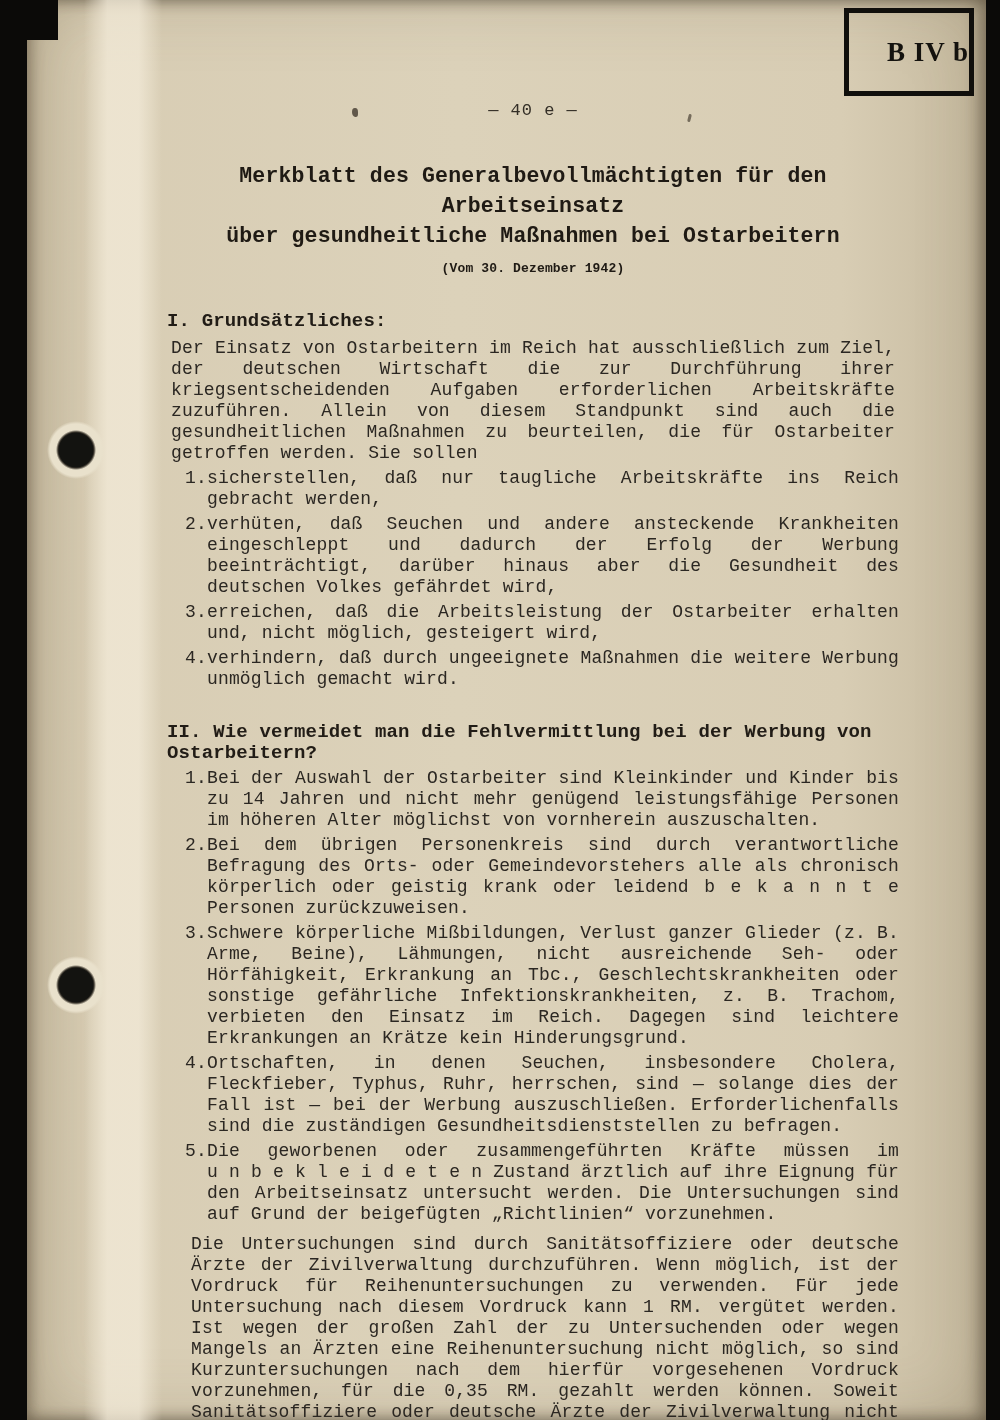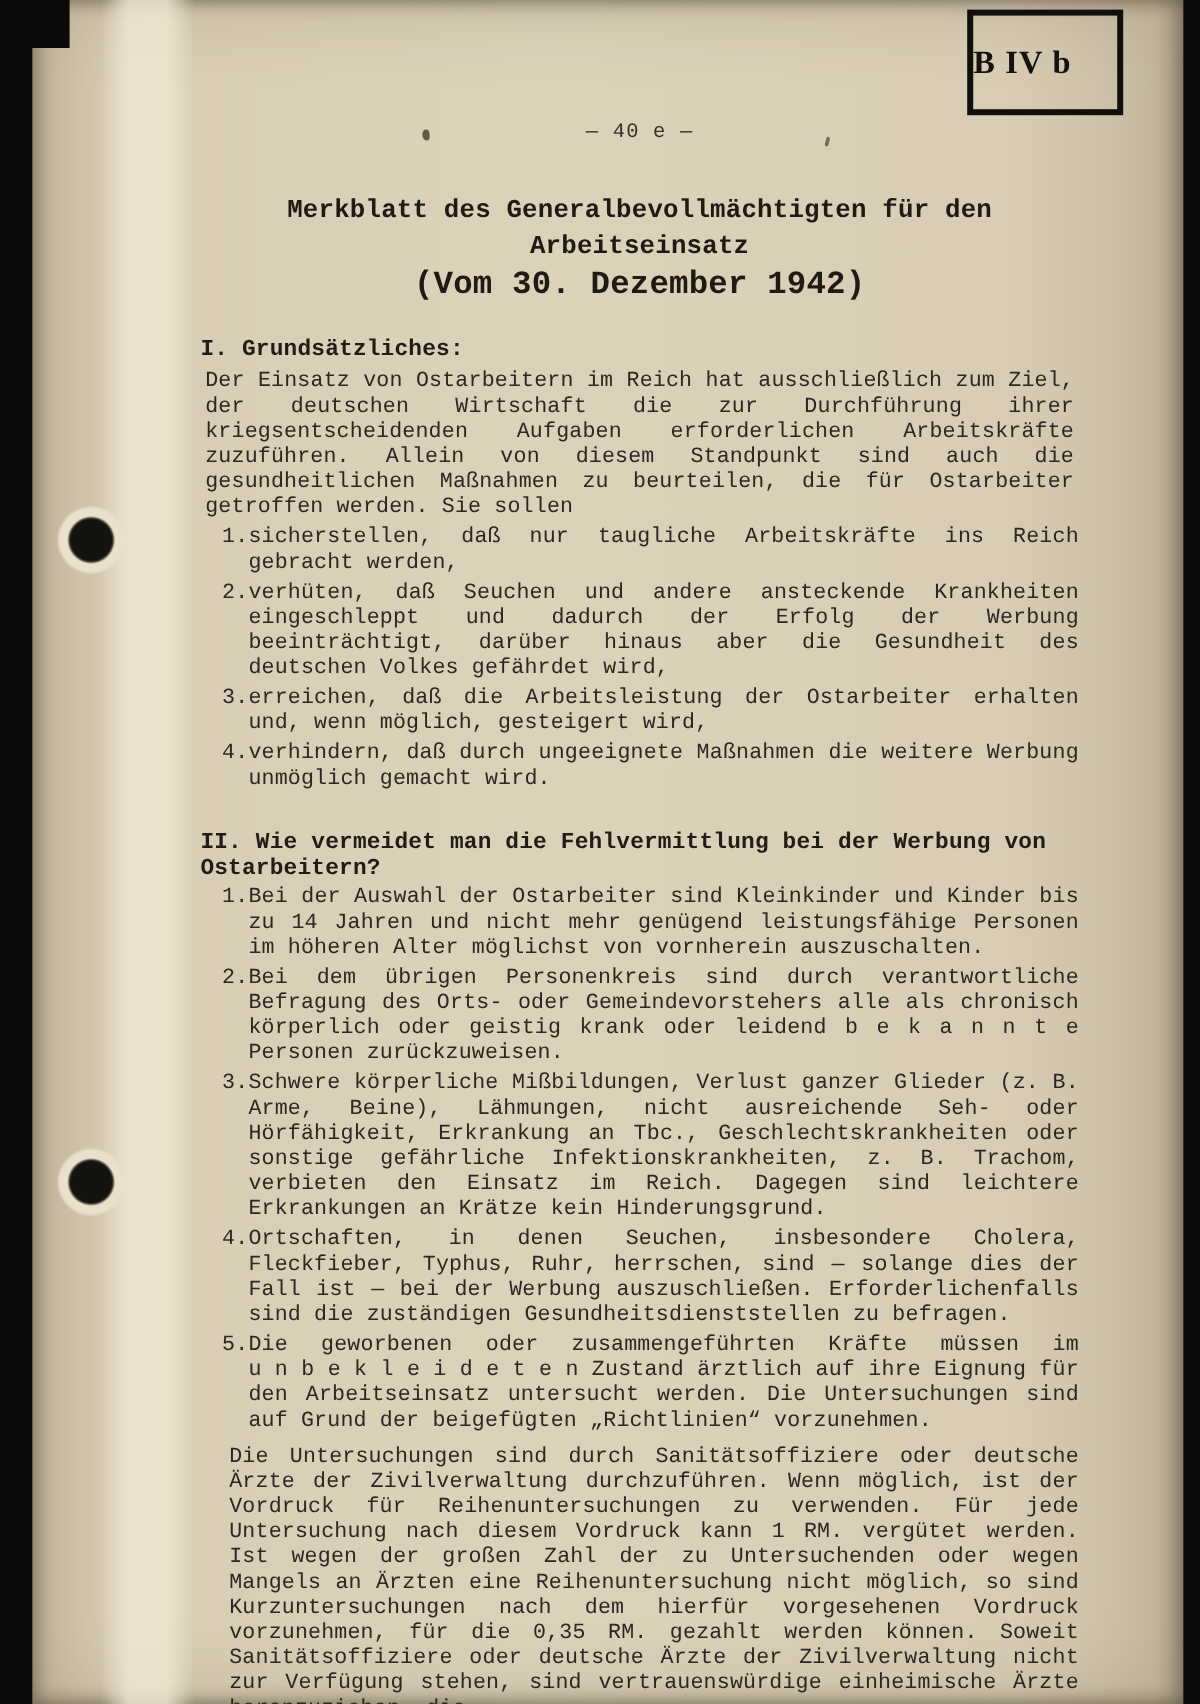--- a/index.html
+++ b/index.html
@@ -29,42 +29,42 @@
     position:absolute;left:0;top:0;width:58px;height:40px;
     background:var(--black);
   }
   .hole{
     position:absolute;left:47px;width:58px;height:58px;border-radius:50%;
     background:radial-gradient(circle at 50% 50%, #131310 0 17px, #3a352c 18px, #e9e1cc 20px 26px, rgba(233,225,204,0) 29px);
   }
   .hole.top{top:421px;}
   .hole.bottom{top:956px;}
   .class-box{
-    position:absolute;left:806px;top:8px;width:120px;height:78px;
+    position:absolute;left:844px;top:8px;width:120px;height:78px;
     border:5px solid #100f0c;
-    display:flex;align-items:center;justify-content:flex-start;
+    display:flex;align-items:center;justify-content:flex-end;
     font-weight:bold;font-size:27px;letter-spacing:1px;color:#14120e;
   }
   .ink-dot{
     position:absolute;left:325px;top:108px;width:6px;height:9px;border-radius:50% 50% 40% 60%;
     background:#423a2e;opacity:.8;
   }
   .ink-tick{
     position:absolute;left:661px;top:114px;width:3px;height:8px;border-radius:2px;
     background:#4a4134;opacity:.7;transform:rotate(14deg);
   }
   .content{
     position:absolute;left:140px;top:12px;width:732px;
     color:var(--ink);
     font-size:18px;line-height:21px;letter-spacing:.15px;font-family:Liberation Mono, monospace;
   }
   p{margin:4px;}
   .pagenum{margin-top:88px;text-align:center;font-size:17px;letter-spacing:1px;color:#332e26;}
   .title{margin-top:40px;text-align:center;font-weight:bold;font-size:21.5px;line-height:30px;color:#1f1a14;}
-  .date-line{margin-top:7px;text-align:center;font-weight:bold;font-size:27px;color:#1f1a14;}
+  .date-line{margin-top:7px;text-align:center;font-weight:bold;font-size:13px;color:#1f1a14;}
   .h1,.h2{margin-top:32px;font-weight:bold;font-size:19px;color:#211c16;}
   .para{text-align:justify;margin-top:6px;}
   .list{margin-top:1px;padding-left:18px;}
   .item{display:flex;margin-top:4px;}
   .item .n{width:22px;flex:none;}
   .item .t{flex:1;text-align:justify;}
   .cont{margin:9px 0 0 24px;text-align:justify;}
   .footer{margin-top:10px;text-align:right;font-weight:bold;font-size:19.5px;color:#1f1a14;}
 </style>
 </head>
@@ -73,38 +73,39 @@
 <div class="paper">
   <div class="binding-strip"></div>
   <div class="ink-dot"></div>
   <div class="ink-tick"></div>
 
   <div class="content">
     <div class="pagenum">— 40 e —</div>
 
     <div class="title">
       <div>Merkblatt des Generalbevollmächtigten für den Arbeitseinsatz</div>
+      <div>über gesundheitliche Maßnahmen bei Ostarbeitern</div>
     </div>
     <div class="date-line">(Vom 30. Dezember 1942)</div>
 
     <div class="h1">I. Grundsätzliches:</div>
     <p class="para">Der Einsatz von Ostarbeitern im Reich hat ausschließlich zum Ziel, der deutschen Wirtschaft die zur Durchführung ihrer kriegsentscheidenden Aufgaben erforderlichen Arbeitskräfte zuzuführen. Allein von diesem Standpunkt sind auch die gesundheitlichen Maßnahmen zu beurteilen, die für Ostarbeiter getroffen werden. Sie sollen</p>
 
     <div class="list">
       <div class="item">
         <span class="n">1.</span>
         <span class="t">sicherstellen, daß nur taugliche Arbeitskräfte ins Reich gebracht werden,</span>
       </div>
       <div class="item">
         <span class="n">2.</span>
         <span class="t">verhüten, daß Seuchen und andere ansteckende Krankheiten eingeschleppt und dadurch der Erfolg der Werbung beeinträchtigt, darüber hinaus aber die Gesundheit des deutschen Volkes gefährdet wird,</span>
       </div>
       <div class="item">
         <span class="n">3.</span>
-        <span class="t">erreichen, daß die Arbeitsleistung der Ostarbeiter erhalten und, wenn möglich, gesteigert wird,</span>
+        <span class="t">erreichen, daß die Arbeitsleistung der Ostarbeiter erhalten und, nicht möglich, gesteigert wird,</span>
       </div>
       <div class="item">
         <span class="n">4.</span>
         <span class="t">verhindern, daß durch ungeeignete Maßnahmen die weitere Werbung unmöglich gemacht wird.</span>
       </div>
     </div>
 
 
     <div class="h2">II. Wie vermeidet man die Fehlvermittlung bei der Werbung von Ostarbeitern?</div>
 

